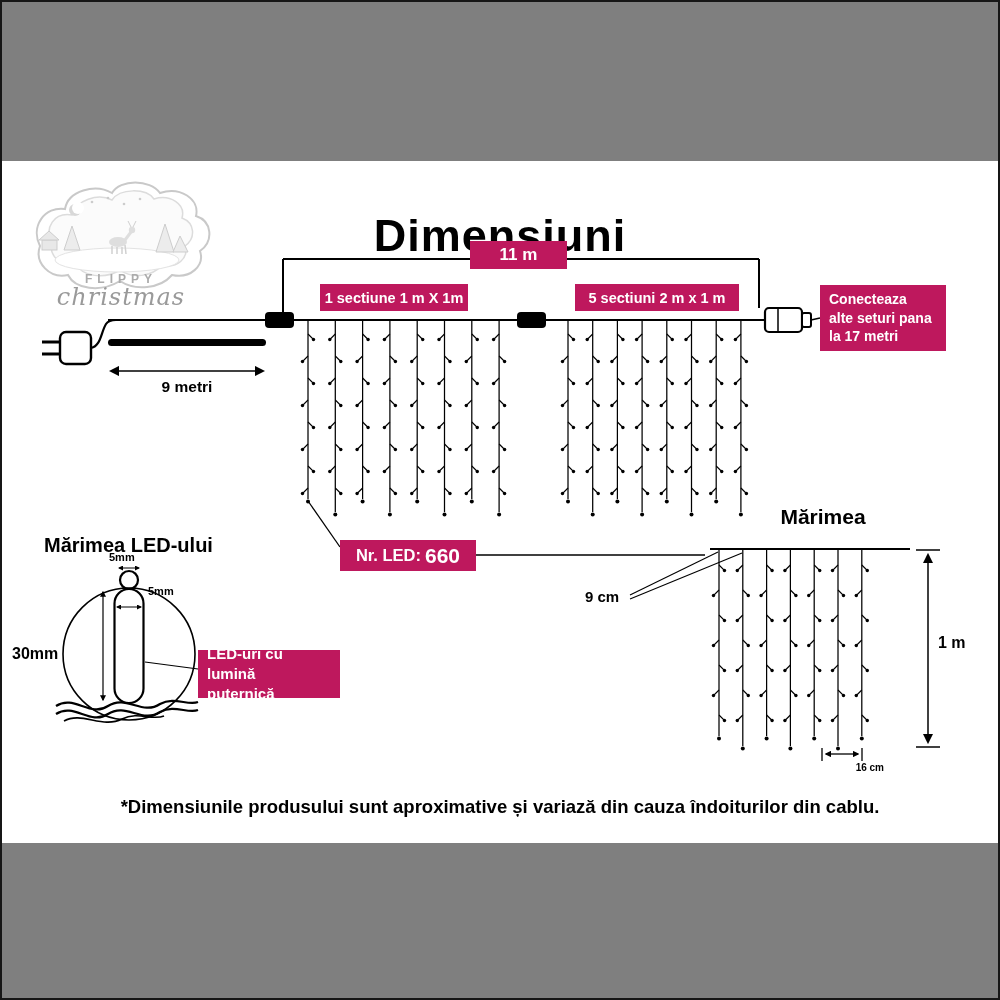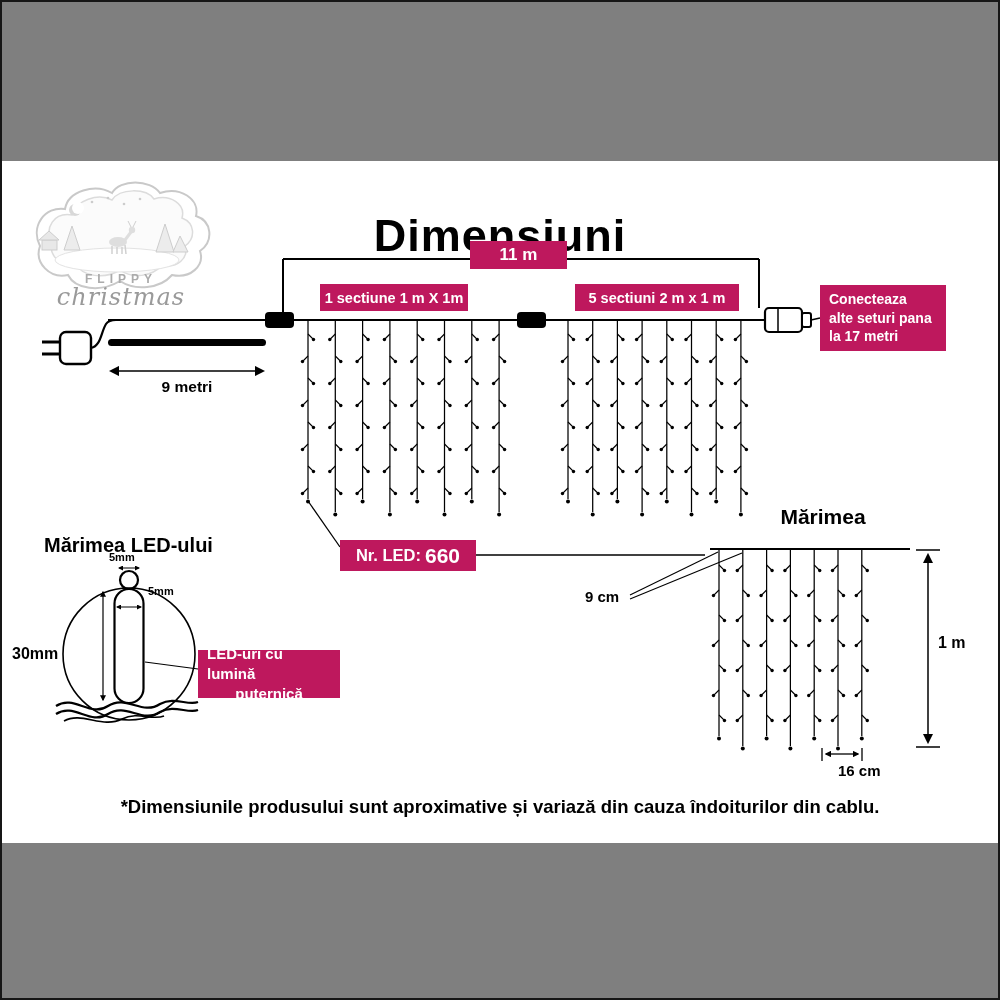--- a/index.html
+++ b/index.html
@@ -26,29 +26,29 @@
   .box-connect{
     left:818px;top:283px;width:126px;height:66px;font-size:14px;
     flex-direction:column;align-items:flex-start;justify-content:center;
     padding:4px 9px;line-height:1.32;
   }
   .box-ledcount{left:338px;top:538px;width:136px;height:31px;gap:4px;}
   .box-ledcount .lab{font-size:16.5px;}
   .box-ledcount .val{font-size:21px;}
   .box-lednote{
     left:196px;top:648px;width:142px;height:48px;font-size:15px;
-    flex-direction:column;align-items:center;justify-content:center;
+    flex-direction:column;align-items:flex-start;justify-content:center;
     padding:4px 9px;line-height:1.35;
   }
   .lbl{position:absolute;font-weight:bold;color:#000;white-space:nowrap;}
   .lbl-3metri{left:106px;top:376px;width:158px;text-align:center;font-size:15.5px;}
   .lbl-spatiere{left:766px;top:503px;width:110px;text-align:center;font-size:21px;}
   .lbl-9cm{left:583px;top:586px;font-size:15px;text-align:center;}
   .lbl-1m{left:936px;top:632px;font-size:16px;}
-  .lbl-16cm{left:836px;top:760px;width:82px;text-align:left;font-size:15px;}
+  .lbl-16cm{left:800px;top:760px;width:82px;text-align:right;font-size:10px;}
   .lbl-marimea{left:42px;top:532px;font-size:20px;}
   .lbl-5mm-a{left:107px;top:549px;font-size:11px;}
   .lbl-5mm-b{left:146px;top:583px;font-size:11px;}
   .lbl-30mm{left:10px;top:643px;font-size:16px;}
   .footnote{
     position:absolute;left:0;right:0;top:794px;text-align:center;
     font-size:18.5px;font-weight:600;color:#000;
   }
   .logo{position:absolute;left:16px;top:166px;}
 </style>

